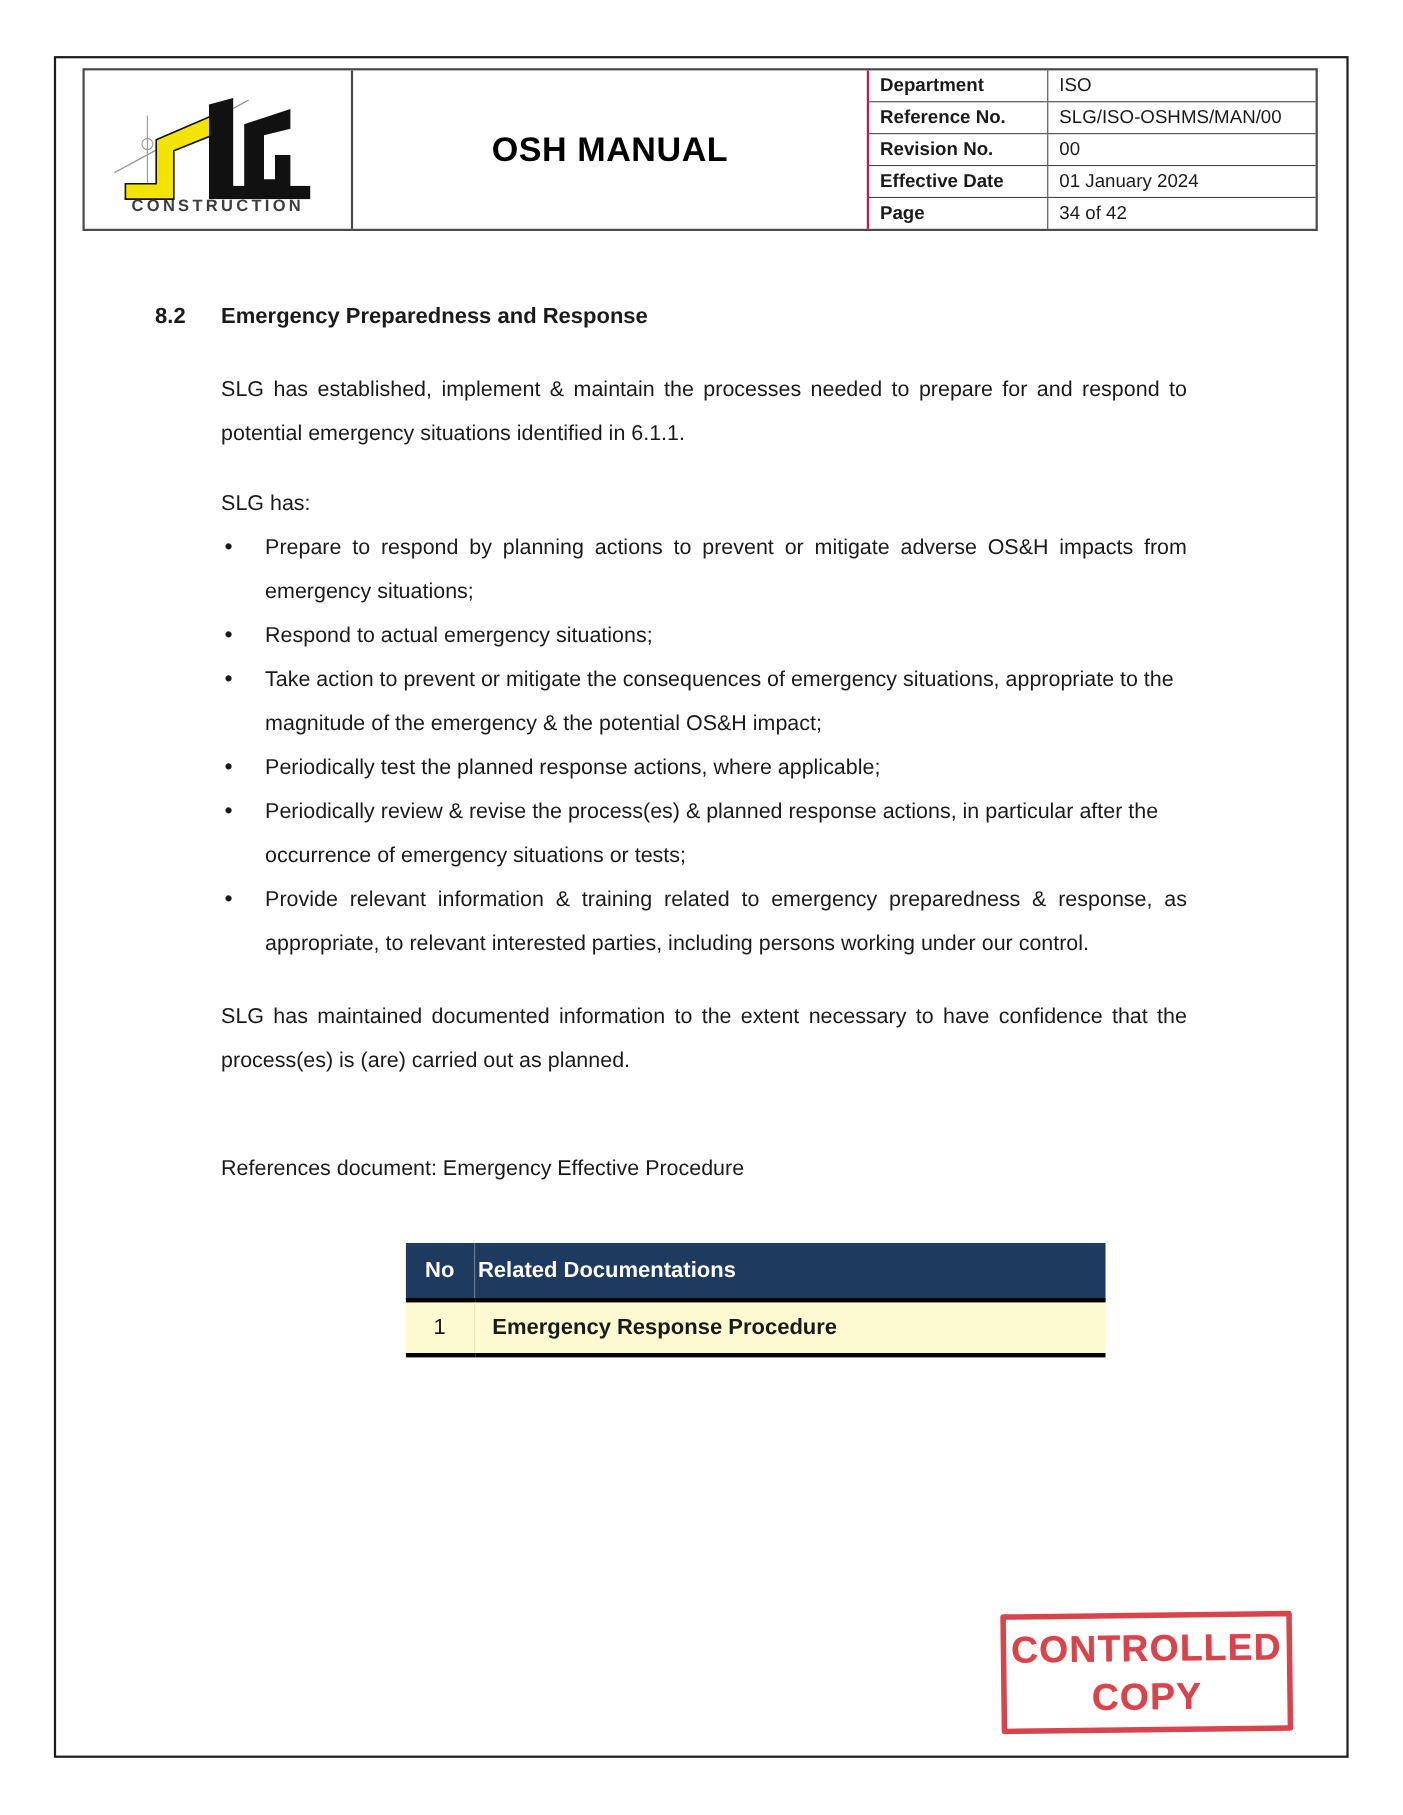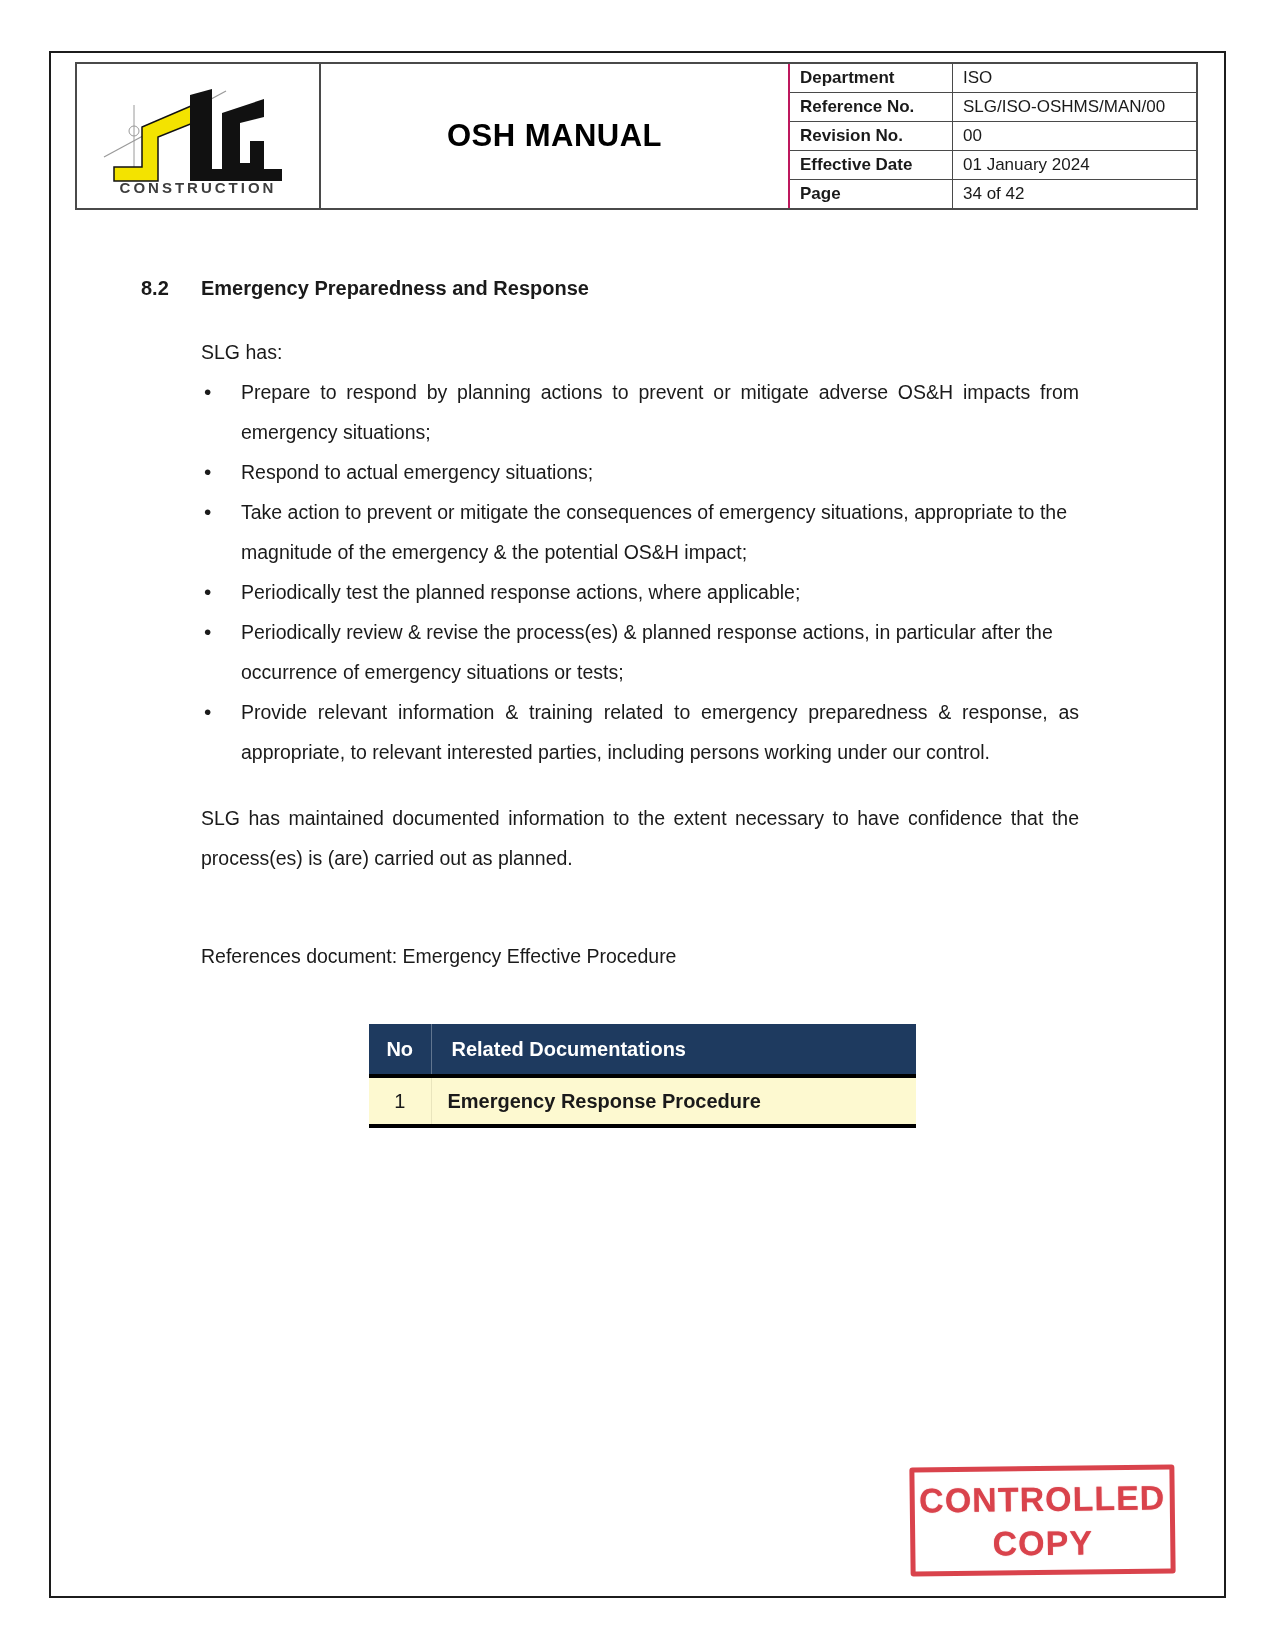--- a/index.html
+++ b/index.html
@@ -35,27 +35,27 @@
   .section-num { width:60px; }
   .para { margin-top:26px; }
   .j { text-align:justify; }
   .lead { margin-top:24px; }
   ul.bullets { list-style:none; margin-top:0; }
   ul.bullets li { position:relative; padding-left:40px; }
   ul.bullets li::before { content:"\2022"; position:absolute; left:3px; top:0; font-size:21px; }
   .references { margin-top:58px; }
 
   
-  .doc-table { margin-top:48px; margin-left:168px; width:547px; border-collapse:collapse; }
+  .doc-table { margin-top:48px; margin-left:168px; width:636px; border-collapse:collapse; }
   .doc-table th {
     background:#1e3a5f; color:#ffffff; font-weight:bold; font-size:20px;
     height:52px; border-bottom:4px solid #000; text-align:left;
   }
   .doc-table th.no-col { width:62px; text-align:center; }
-  .doc-table th.doc-col { padding-left:20px; border-left:1px solid rgba(255,255,255,.3); }
+  .doc-table th.doc-col { padding-left:3px; border-left:1px solid rgba(255,255,255,.3); }
   .doc-table td {
     background:#fdf9d0; font-size:20px; height:50px; border-bottom:4px solid #000;
   }
   .doc-table td.no-col { text-align:center; font-weight:normal; }
   .doc-table td.doc-col { padding-left:16px; font-weight:bold; border-left:1px solid #e9e5bd; }
 
   
   .stamp {
     position:absolute; left:910px; top:1466px; width:265px; height:109px;
     border:5px solid #d7353f; border-radius:3px;
@@ -113,20 +113,21 @@
         </div>
       </div>
     </div>
 
     <div class="content">
       <div class="section-heading">
         <span class="section-num">8.2</span>
         <span>Emergency Preparedness and Response</span>
       </div>
 
+      <p class="para j">SLG has established, implement &amp; maintain the processes needed to prepare for and respond to potential emergency situations identified in 6.1.1.</p>
 
       <p class="lead">SLG has:</p>
 
       <ul class="bullets">
         <li class="j">Prepare to respond by planning actions to prevent or mitigate adverse OS&amp;H impacts from emergency situations;</li>
         <li>Respond to actual emergency situations;</li>
         <li>Take action to prevent or mitigate the consequences of emergency situations, appropriate to the magnitude of the emergency &amp; the potential OS&amp;H impact;</li>
         <li>Periodically test the planned response actions, where applicable;</li>
         <li>Periodically review &amp; revise the process(es) &amp; planned response actions, in particular after the occurrence of emergency situations or tests;</li>
         <li class="j">Provide relevant information &amp; training related to emergency preparedness &amp; response, as appropriate, to relevant interested parties, including persons working under our control.</li>

